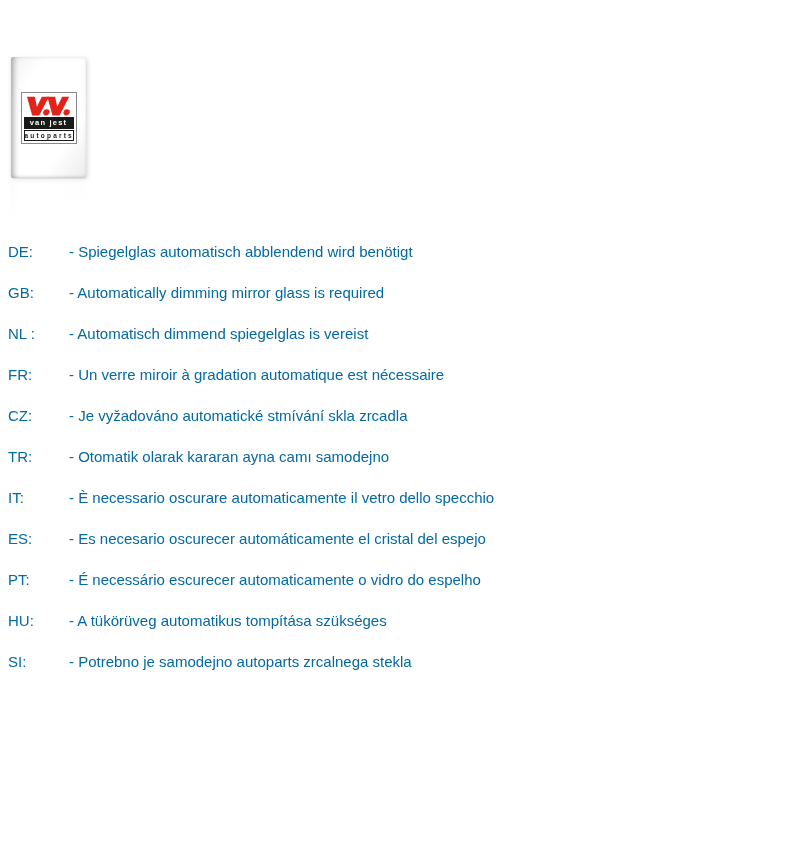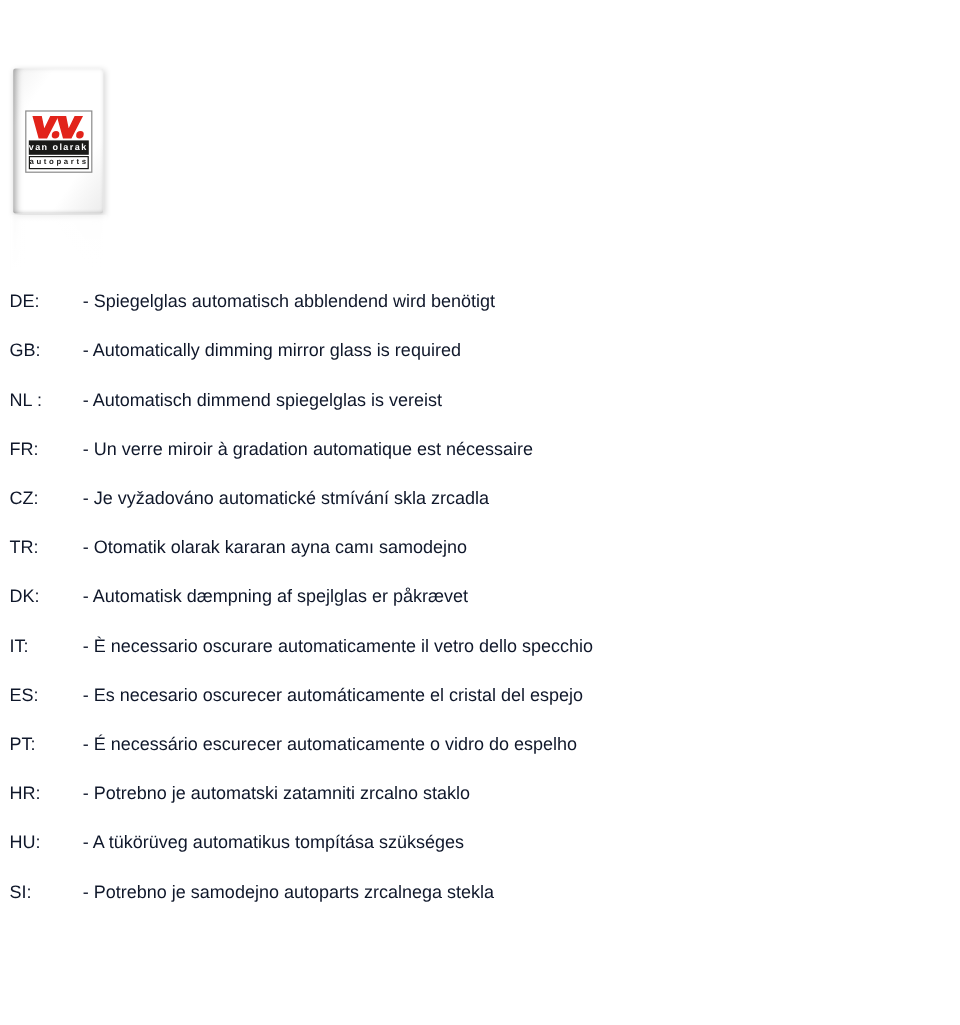--- a/index.html
+++ b/index.html
@@ -108,21 +108,21 @@
     position: absolute;
     left: 8px;
     top: 231px;
     width: 784px;
   }
   .t-row {
     display: flex;
     height: 41px;
     line-height: 41px;
     font-size: 15px;
-    color: #0f172a;
+    color: #0369a1;
     white-space: nowrap;
   }
   .t-code {
     width: 61px;
     flex: 0 0 61px;
   }
   .t-text {
     flex: 1;
   }
 </style>
@@ -132,21 +132,21 @@
 <div class="card">
   <div class="vw-logo">
     <svg class="vw-mark" viewBox="0 0 64 26" preserveAspectRatio="xMidYMid meet">
       <g fill="#e2231a" transform="translate(4,0) skewX(-8)">
         <polygon points="0,1 10,1 14.5,14 19,1 28,1 19,25 10,25"></polygon>
         <circle cx="27.5" cy="21" r="4"></circle>
         <polygon points="26,1 36,1 40.5,14 45,1 54,1 45,25 36,25"></polygon>
         <circle cx="53.5" cy="21" r="4"></circle>
       </g>
     </svg>
-    <div class="vw-name">van olarak</div>
+    <div class="vw-name">van jest</div>
     <div class="vw-sub">autoparts</div>
   </div>
 </div>
 
 <div class="card-reflection">
   <div class="card-copy">
     <div class="vw-logo">
 
       <div class="vw-sub">autoparts</div>
     </div>
@@ -178,44 +178,36 @@
   <div class="t-row">
     <span class="t-code">CZ:</span>
     <span class="t-text">- Je vyžadováno automatické stmívání skla zrcadla</span>
   </div>
 
   <div class="t-row">
     <span class="t-code">TR:</span>
     <span class="t-text">- Otomatik olarak kararan ayna camı samodejno</span>
   </div>
 
-  <div class="t-row">
-    <span class="t-code">DK:</span>
-    <span class="t-text">- Automatisk dæmpning af spejlglas er påkrævet</span>
-  </div>
 
   <div class="t-row">
     <span class="t-code">IT:</span>
     <span class="t-text">- È necessario oscurare automaticamente il vetro dello specchio</span>
   </div>
 
   <div class="t-row">
     <span class="t-code">ES:</span>
     <span class="t-text">- Es necesario oscurecer automáticamente el cristal del espejo</span>
   </div>
 
   <div class="t-row">
     <span class="t-code">PT:</span>
     <span class="t-text">- É necessário escurecer automaticamente o vidro do espelho</span>
   </div>
 
-  <div class="t-row">
-    <span class="t-code">HR:</span>
-    <span class="t-text">- Potrebno je automatski zatamniti zrcalno staklo</span>
-  </div>
 
   <div class="t-row">
     <span class="t-code">HU:</span>
     <span class="t-text">- A tükörüveg automatikus tompítása szükséges</span>
   </div>
 
   <div class="t-row">
     <span class="t-code">SI:</span>
     <span class="t-text">- Potrebno je samodejno autoparts zrcalnega stekla</span>
   </div>

